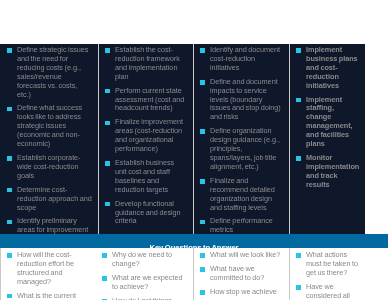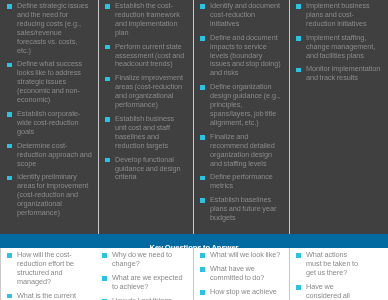--- a/index.html
+++ b/index.html
@@ -29,26 +29,27 @@
     height: 234px;
     display: flex;
     background: #ffffff;
   }
   .act-col {
     position: relative;
     flex: 0 0 auto;
     box-sizing: border-box;
     padding: 2px 6px 0 6px;
     overflow: hidden;
-    background: #404040;
+    background: #0f172a;
+    margin-top: 44px;
   }
   .act-col.c1 { width: 98px; }
   .act-col.c2 { width: 95px; }
   .act-col.c3 { width: 96px; }
-  .act-col.c4 { width: 99px; }
+  .act-col.c4 { width: 76px; font-weight: bold; }
   .act-col.divided::before {
     content: "";
     position: absolute;
     left: 0; top: 0;
     width: 1px;
     height: 234px;
     background: #c9c9c9;
   }
 
   

